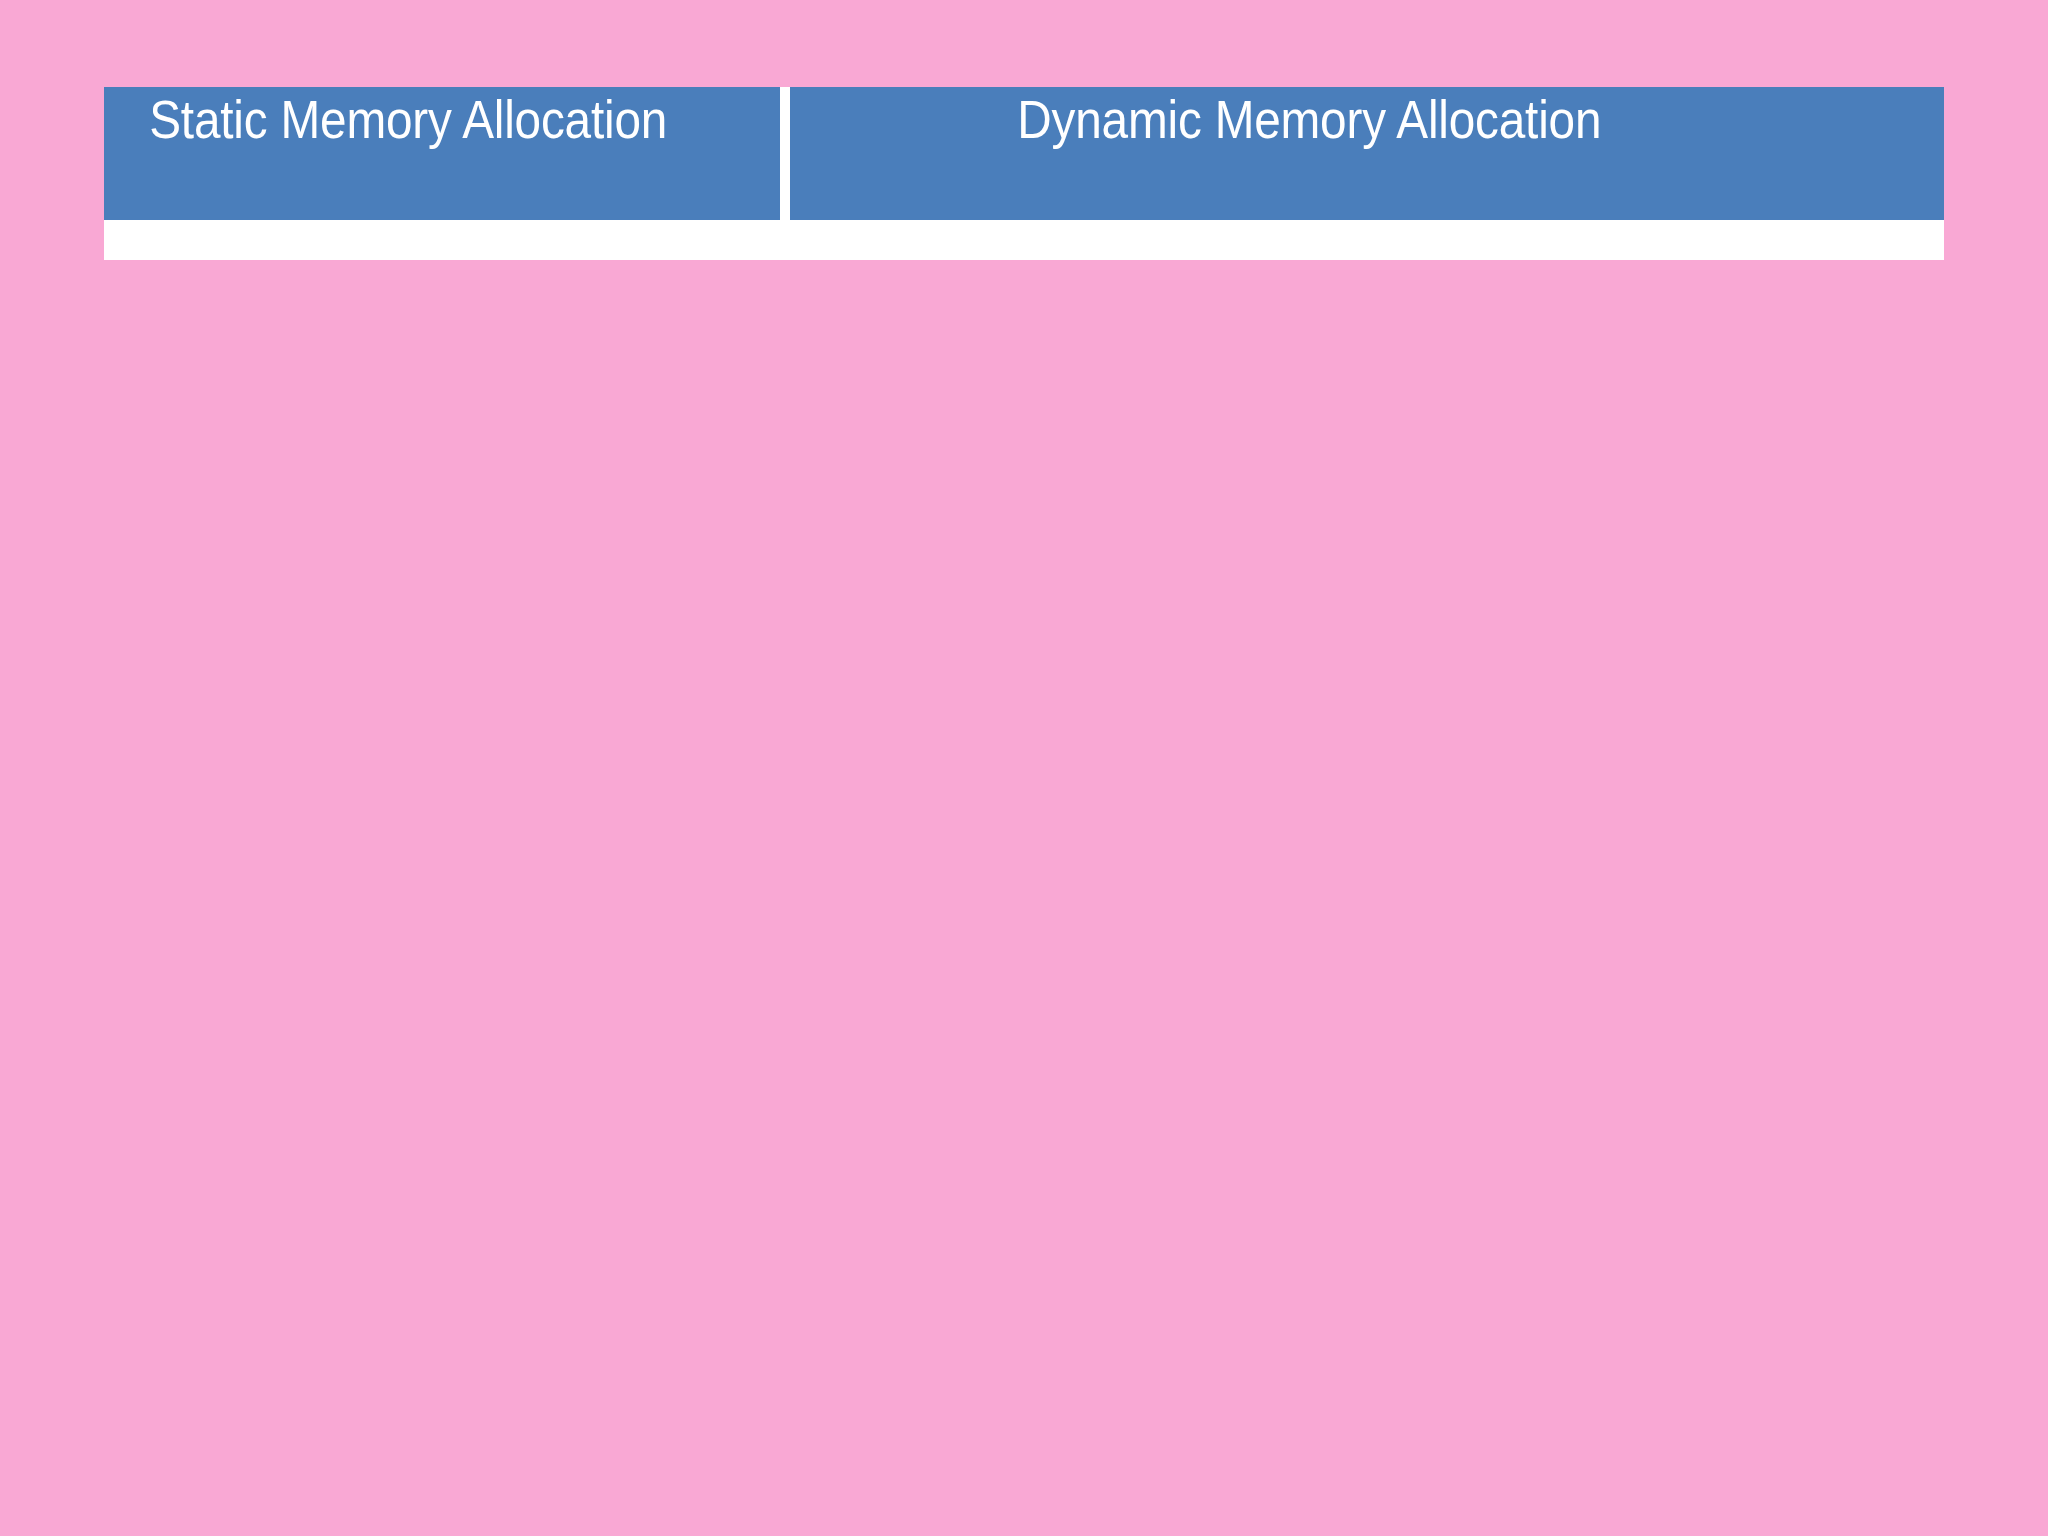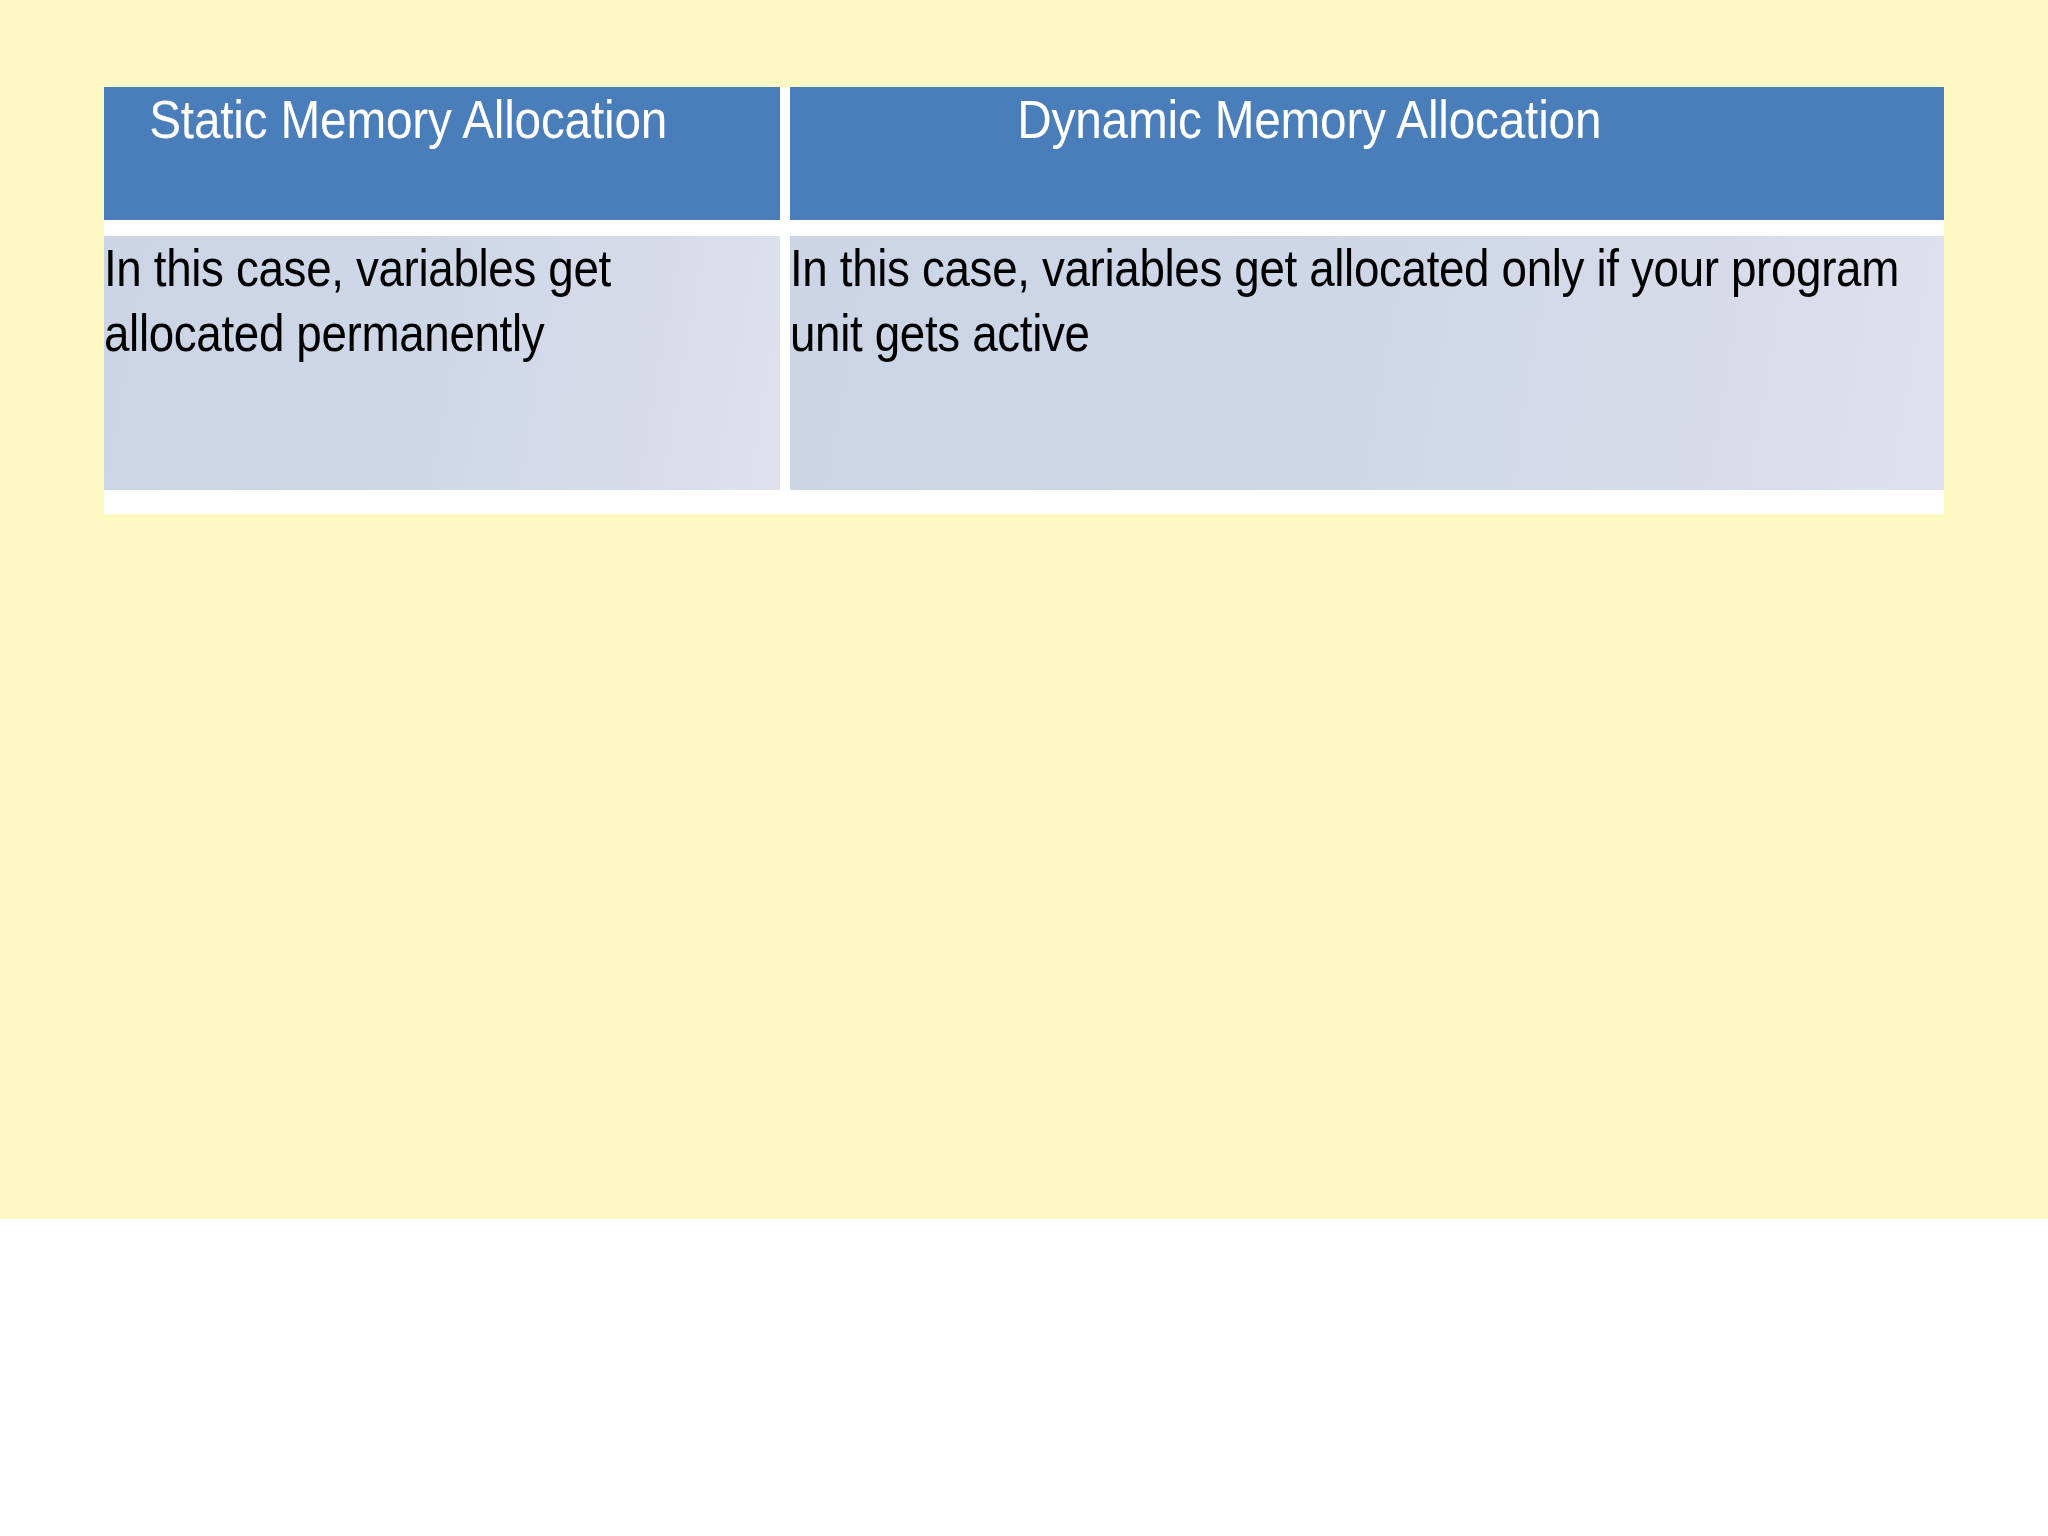--- a/index.html
+++ b/index.html
@@ -13,22 +13,22 @@
     font-family: "Liberation Sans", sans-serif;
     -webkit-font-smoothing: antialiased;
     overflow: hidden;
     position: relative;
   }
 
   #slide {
     position: absolute;
     left: 0; top: 0;
     width: 2048px;
-    height: 1219px;
-    background: #fef9c3;
+    height: 1536px;
+    background: #f9a8d4;
   }
 
   #comparison-table {
     position: absolute;
     left: 104px;
     top: 87px;
     width: 1840px;
     border-collapse: separate;
     border-spacing: 0;
   }
@@ -124,29 +124,20 @@
           <span class="hdr-text">Dynamic Memory Allocation</span>
         </th>
       </tr>
 
       <tr class="hdrgap">
         <td></td>
         <td></td>
         <td></td>
       </tr>
 
-      <tr class="row-h1">
-        <td class="cell fill-blue">
-          <span class="cell-text">In this case, variables get allocated permanently</span>
-        </td>
-        <td class="spacer-cell"></td>
-        <td class="cell fill-blue">
-          <span class="cell-text">In this case, variables get allocated only if your program unit gets active</span>
-        </td>
-      </tr>
 
       <tr class="rowgap">
         <td></td>
         <td></td>
         <td></td>
       </tr>
 
 
       <tr class="rowgap">
         <td></td>

